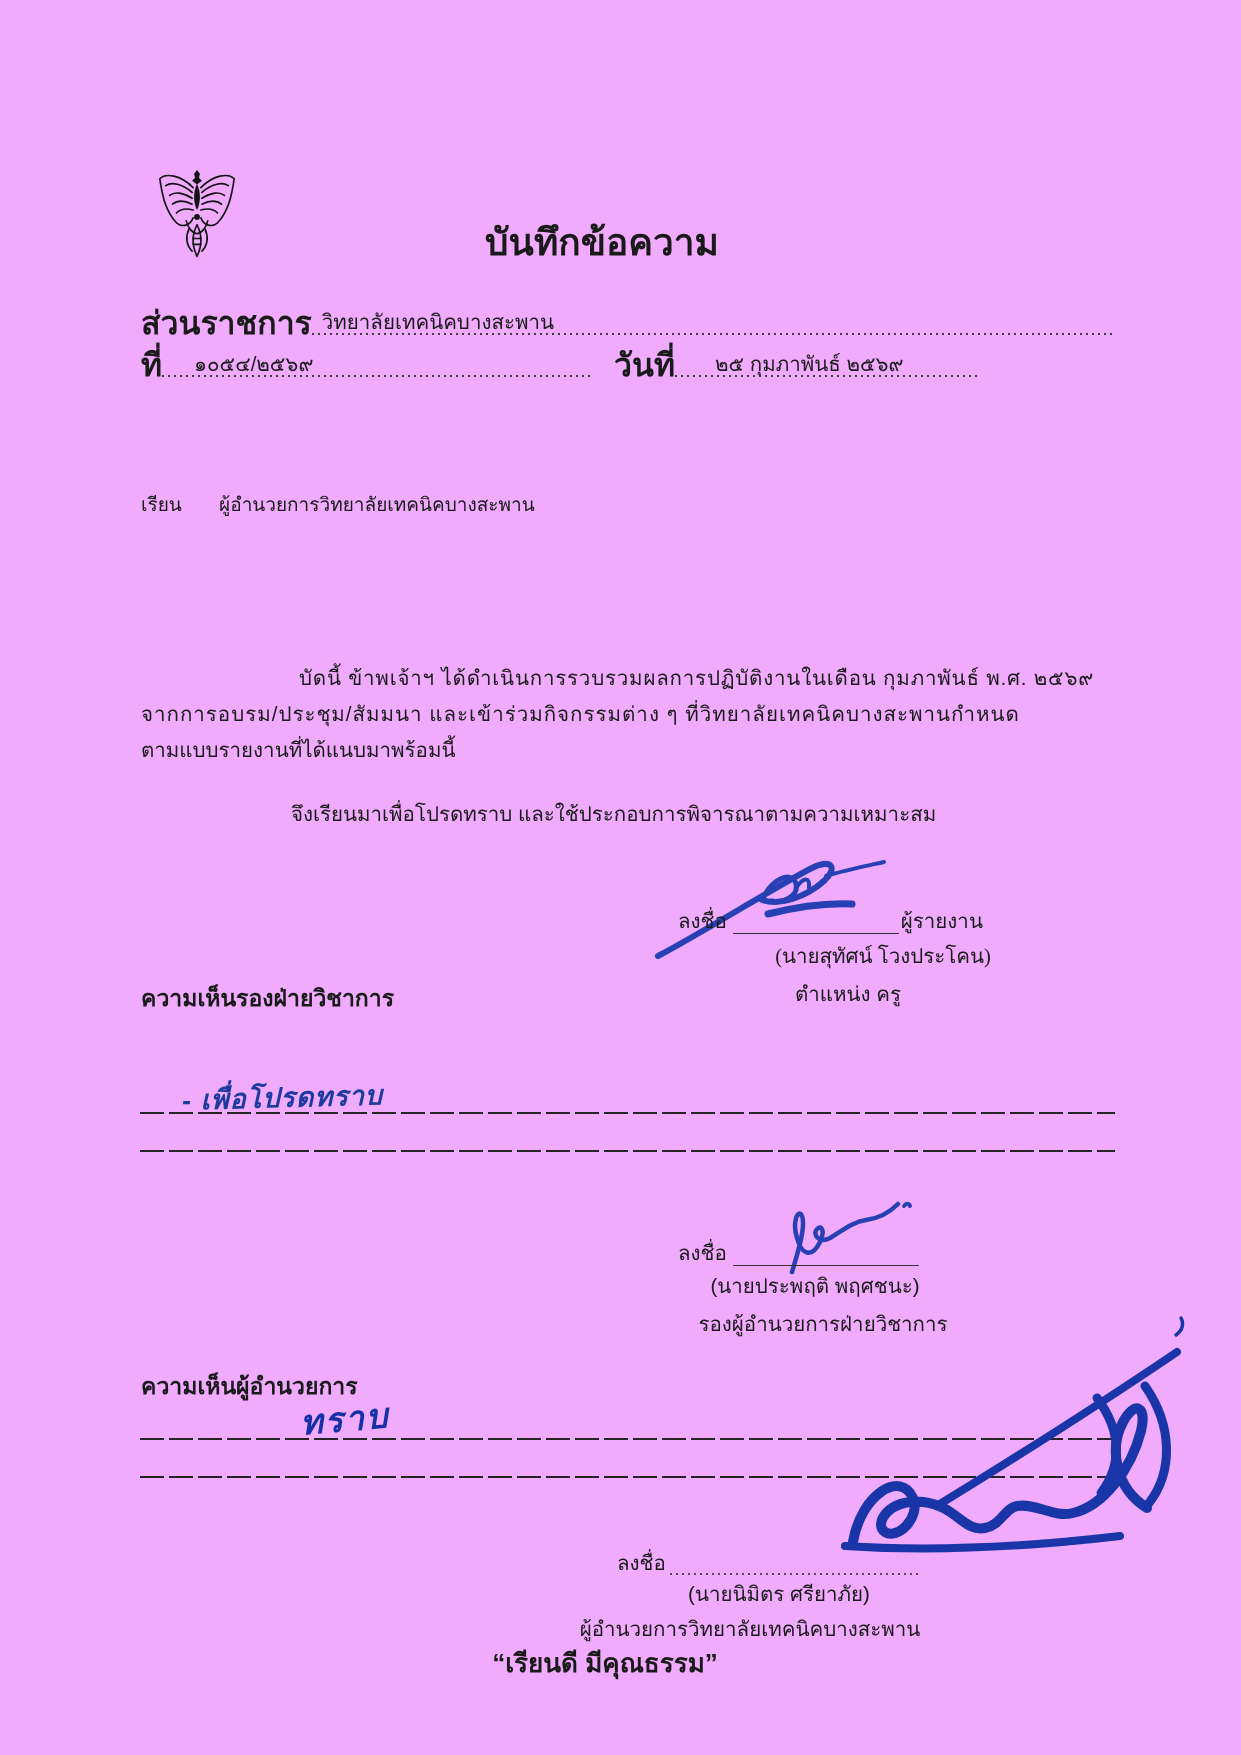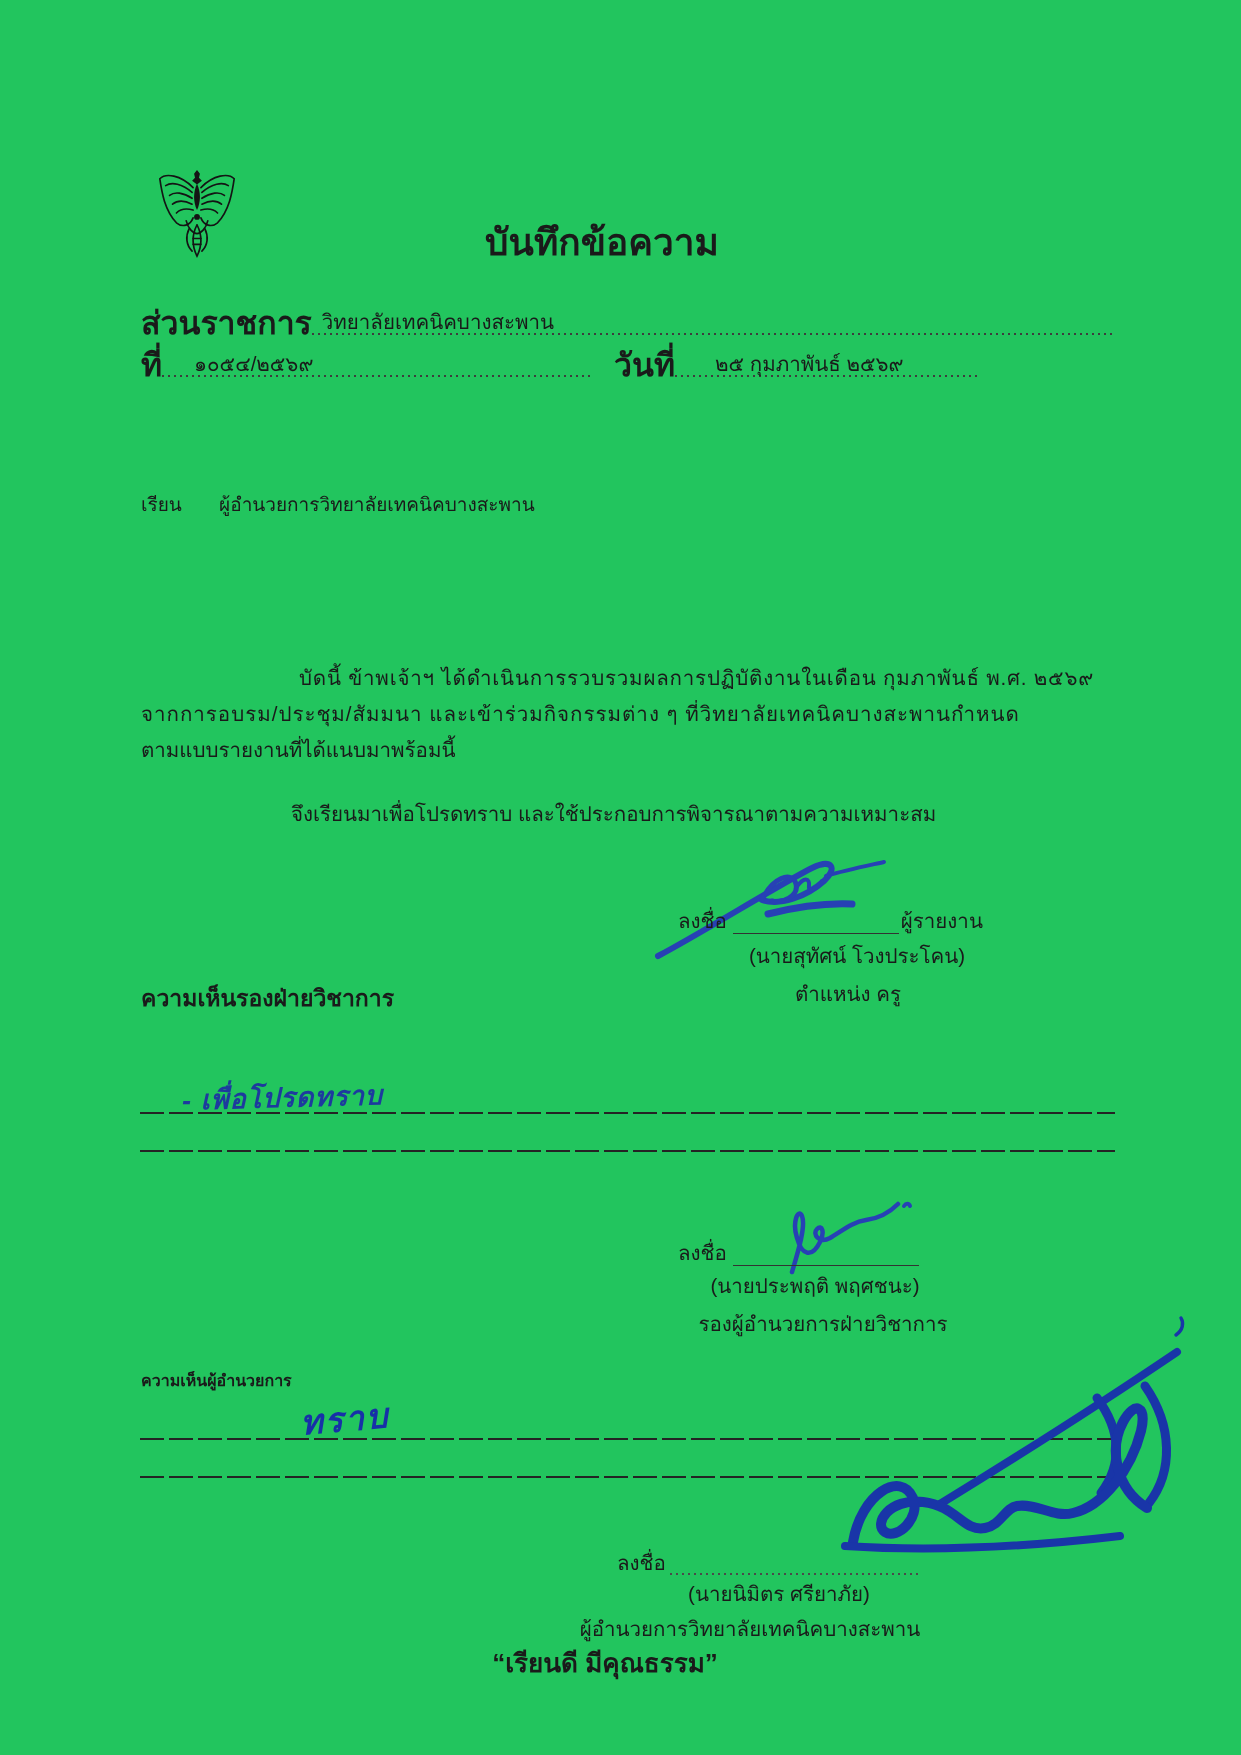--- a/index.html
+++ b/index.html
@@ -1,17 +1,17 @@
 <!DOCTYPE html>
 <html><head>
 <meta charset="utf-8">
 <style>
   html,body{margin:0;padding:0;background:#ffffff;}
   .page{
-    position:relative;width:1241px;height:1755px;background:#22c55e;
+    position:relative;width:1241px;height:1755px;background:#f0abfc;
     font-family:"Liberation Sans","DejaVu Sans",sans-serif;color:#1a1a1a;overflow:hidden;
   }
   .abs{position:absolute;}
   .doc-title{font-size:37px;font-weight:700;text-align:center;width:380px;}
   .lbl{font-size:32px;font-weight:700;line-height:26px;white-space:nowrap;}
   .val{font-size:20.5px;line-height:24px;white-space:nowrap;}
   .row{display:flex;align-items:flex-end;}
   .leader{
     background-image:repeating-linear-gradient(to right,#3d3d3d 0 2px,transparent 2px 6px);
     background-repeat:repeat-x;background-position:0 calc(100% - 1px);background-size:100% 2px;
@@ -111,21 +111,21 @@
         <path stroke-width="7" d="M128 68 C 160 60 190 57 212 58"></path>
       </g>
     </svg>
   </div>
 
   <div class="abs sigrow" style="left:678px;top:904px;">
     <span>ลงชื่อ</span>
     <span class="solidline" style="width:166px;margin:0 2px 3px 6px;"></span>
     <span>ผู้รายงาน</span>
   </div>
-  <div class="abs val center" style="left:687px;top:944px;width:340px;">(นายสุทัศน์  โวงประโคน)</div>
+  <div class="abs val center" style="left:713px;top:944px;width:340px;font-family:Liberation Serif, serif;">(นายสุทัศน์  โวงประโคน)</div>
   <div class="abs val center" style="left:678px;top:982px;width:340px;">ตำแหน่ง ครู</div>
 
   <div class="abs" style="left:141px;top:980px;font-size:23px;font-weight:700;">ความเห็นรองฝ่ายวิชาการ</div>
   <div class="abs handwriting" style="left:182px;top:1076px;font-size:27px;transform:rotate(-1.5deg);">- เพื่อโปรดทราบ</div>
   <div class="abs dash" style="left:140px;top:1112px;width:975px;"></div>
   <div class="abs dash" style="left:140px;top:1150px;width:975px;"></div>
 
   <div class="abs" style="left:762px;top:1196px;">
     <svg width="210" height="88" viewBox="0 0 210 88">
       <g stroke="#2741b5" fill="none" stroke-linecap="round" stroke-linejoin="round">
@@ -141,21 +141,21 @@
   </div>
   <div class="abs val center" style="left:645px;top:1274px;width:340px;">(นายประพฤติ พฤศชนะ)</div>
   <div class="abs val center" style="left:653px;top:1312px;width:340px;">รองผู้อำนวยการฝ่ายวิชาการ</div>
 
   <div class="abs" style="left:1172px;top:1316px;">
     <svg width="14" height="22" viewBox="0 0 14 22">
       <path d="M9 2 C12 7 11 14 4 19" stroke="#1935a8" stroke-width="3.4" fill="none" stroke-linecap="round"></path>
     </svg>
   </div>
 
-  <div class="abs" style="left:141px;top:1368px;font-size:16px;font-weight:700;text-align:right;">ความเห็นผู้อำนวยการ</div>
+  <div class="abs" style="left:141px;top:1368px;font-size:23px;font-weight:700;text-align:right;">ความเห็นผู้อำนวยการ</div>
   <div class="abs scribble" style="left:300px;top:1392px;font-size:34px;">ทราบ</div>
   <div class="abs dash" style="left:140px;top:1438px;width:975px;"></div>
   <div class="abs dash" style="left:140px;top:1476px;width:975px;"></div>
 
   <div class="abs" style="left:815px;top:1336px;">
     <svg width="380" height="235" viewBox="0 0 380 235">
       <g stroke="#1935a8" fill="none" stroke-linecap="round" stroke-linejoin="round">
         <path stroke-width="8" d="M125 168 C 200 122 300 58 362 16"></path>
         <path stroke-width="9" d="M282 62 C 306 94 308 128 286 157"></path>
         <path stroke-width="9" d="M330 50 C 358 90 358 136 334 167"></path>

